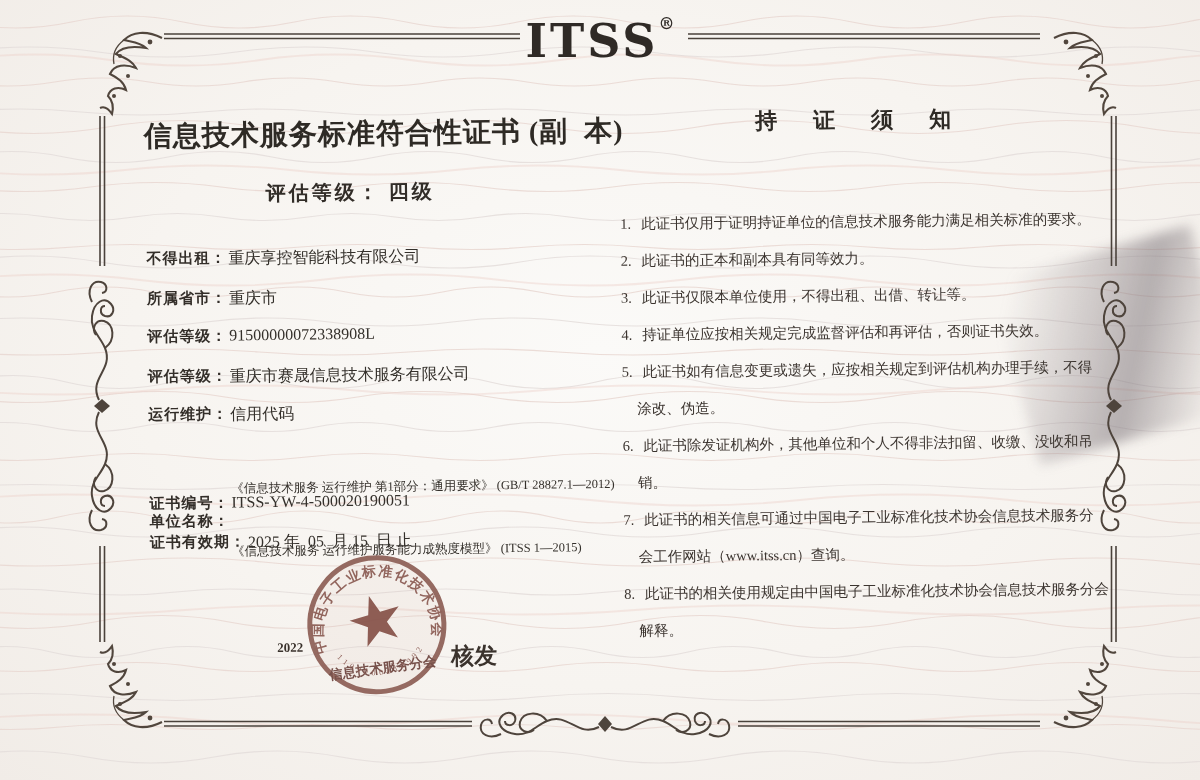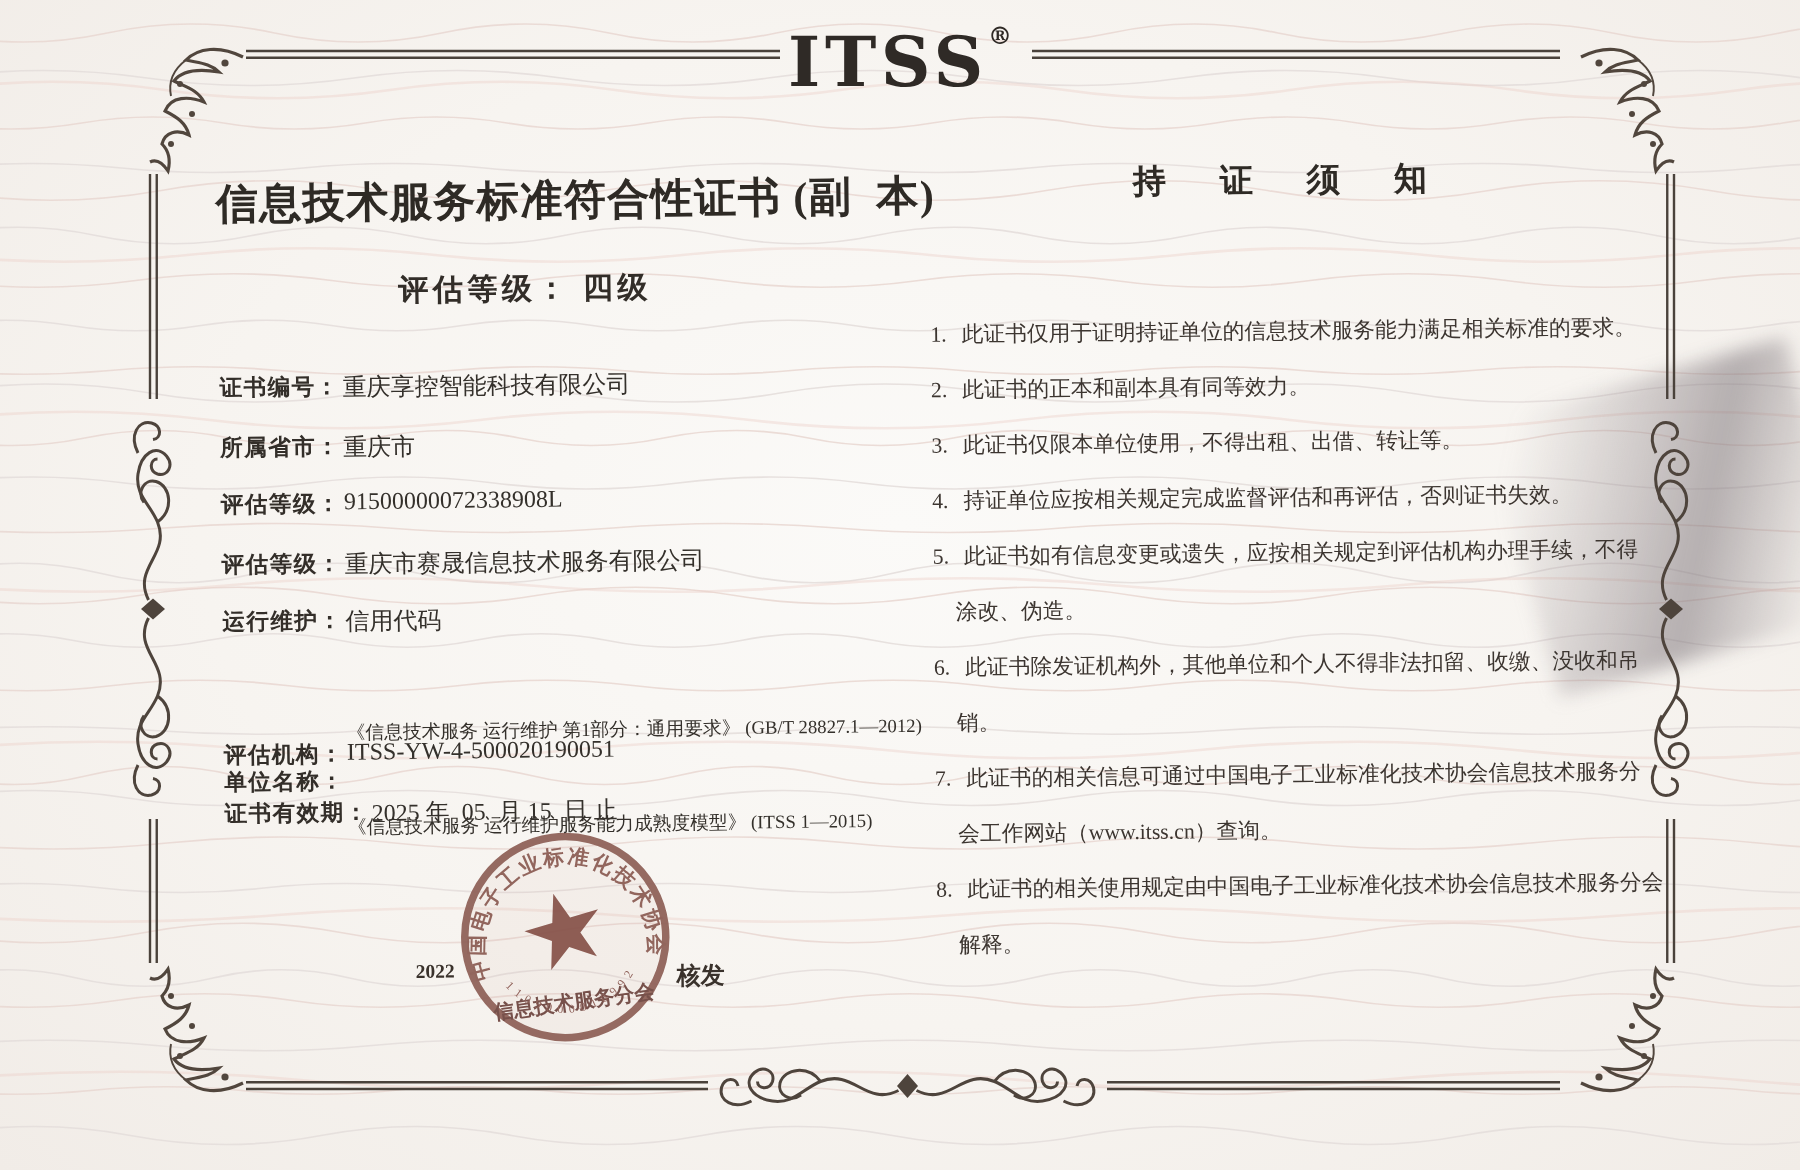--- a/index.html
+++ b/index.html
@@ -26,21 +26,21 @@
   .f-row.basis{align-items:center;}
   .basis .f-value{font-size:12.5px;line-height:21px;}
   .notice-title{position:absolute;left:758px;top:108px;font-size:22px;font-weight:bold;
      letter-spacing:36px;color:#2e2a25;white-space:pre;}
   .notices{position:absolute;left:622px;top:206px;width:480px;}
   .n-line{line-height:37px;height:37px;font-size:14.5px;color:#3c3530;white-space:pre;}
   .n-num{margin-right:10px;}
   .n-cont{padding-left:15px;}
   .n-cont:empty{display:none;}
   .issue-year{position:absolute;left:274px;top:636px;font-size:13px;font-weight:bold;color:#3a322c;}
-  .issue-mark{position:absolute;left:448px;top:639px;font-size:16px;font-weight:bold;color:#3a322c;}
+  .issue-mark{position:absolute;left:448px;top:639px;font-size:23px;font-weight:bold;color:#3a322c;}
   .stamp{position:absolute;left:288px;top:536px;width:172px;height:172px;
      mix-blend-mode:multiply;opacity:.93;transform:rotate(-7deg);}
 </style>
 </head>
 <body>
 
 <div class="page">
 
   <svg id="waves" class="layer" width="1200" height="780">
       <path d="M-40 -8 q 42.5 -5 85 0 q 42.5 5 85 0 q 42.5 -5 85 0 q 42.5 5 85 0 q 42.5 -5 85 0 q 42.5 5 85 0 q 42.5 -5 85 0 q 42.5 5 85 0 q 42.5 -5 85 0 q 42.5 5 85 0 q 42.5 -5 85 0 q 42.5 5 85 0 q 42.5 -5 85 0 q 42.5 5 85 0 q 42.5 -5 85 0 q 42.5 5 85 0" fill="none" stroke="#e4dedb" stroke-width="1.15" opacity="0.9"></path>
@@ -136,21 +136,21 @@
     <use href="#flourish" transform="translate(1114,406) rotate(90)"></use>
   </svg>
 
   <div class="logo"><span>ITSS</span><sup>®</sup></div>
 
   <div class="left-col">
     <div class="cert-title">信息技术服务标准符合性证书 (副  本)</div>
     <div class="cert-level">评估等级： 四级</div>
 
     <div class="f-row" style="top:244px">
-      <span class="f-label">证书编号：</span>
+      <span class="f-label">不得出租：</span>
       <span class="f-value">重庆享控智能科技有限公司</span>
     </div>
     <div class="f-row" style="top:284px">
       <span class="f-label">所属省市：</span>
       <span class="f-value">重庆市</span>
     </div>
     <div class="f-row" style="top:322px">
       <span class="f-label">评估等级：</span>
       <span class="f-value">91500000072338908L</span>
     </div>
@@ -163,21 +163,21 @@
       <span class="f-value">信用代码</span>
     </div>
     <div class="f-row basis" style="top:432px">
       <span class="f-label">单位名称：</span>
       <span class="f-value">
         <div>《信息技术服务 运行维护 第1部分：通用要求》 (GB/T 28827.1—2012)</div>
         <div>《信息技术服务 运行维护服务能力成熟度模型》 (ITSS 1—2015)</div>
       </span>
     </div>
     <div class="f-row" style="top:489px">
-      <span class="f-label">评估机构：</span>
+      <span class="f-label">证书编号：</span>
       <span class="f-value">ITSS-YW-4-500020190051</span>
     </div>
     <div class="f-row" style="top:528px">
       <span class="f-label">证书有效期：</span>
       <span class="f-value">2025 年  05  月 15  日 止</span>
     </div>
 
     <div class="issue-year">2022</div>
     <div class="issue-mark">核发</div>
 

